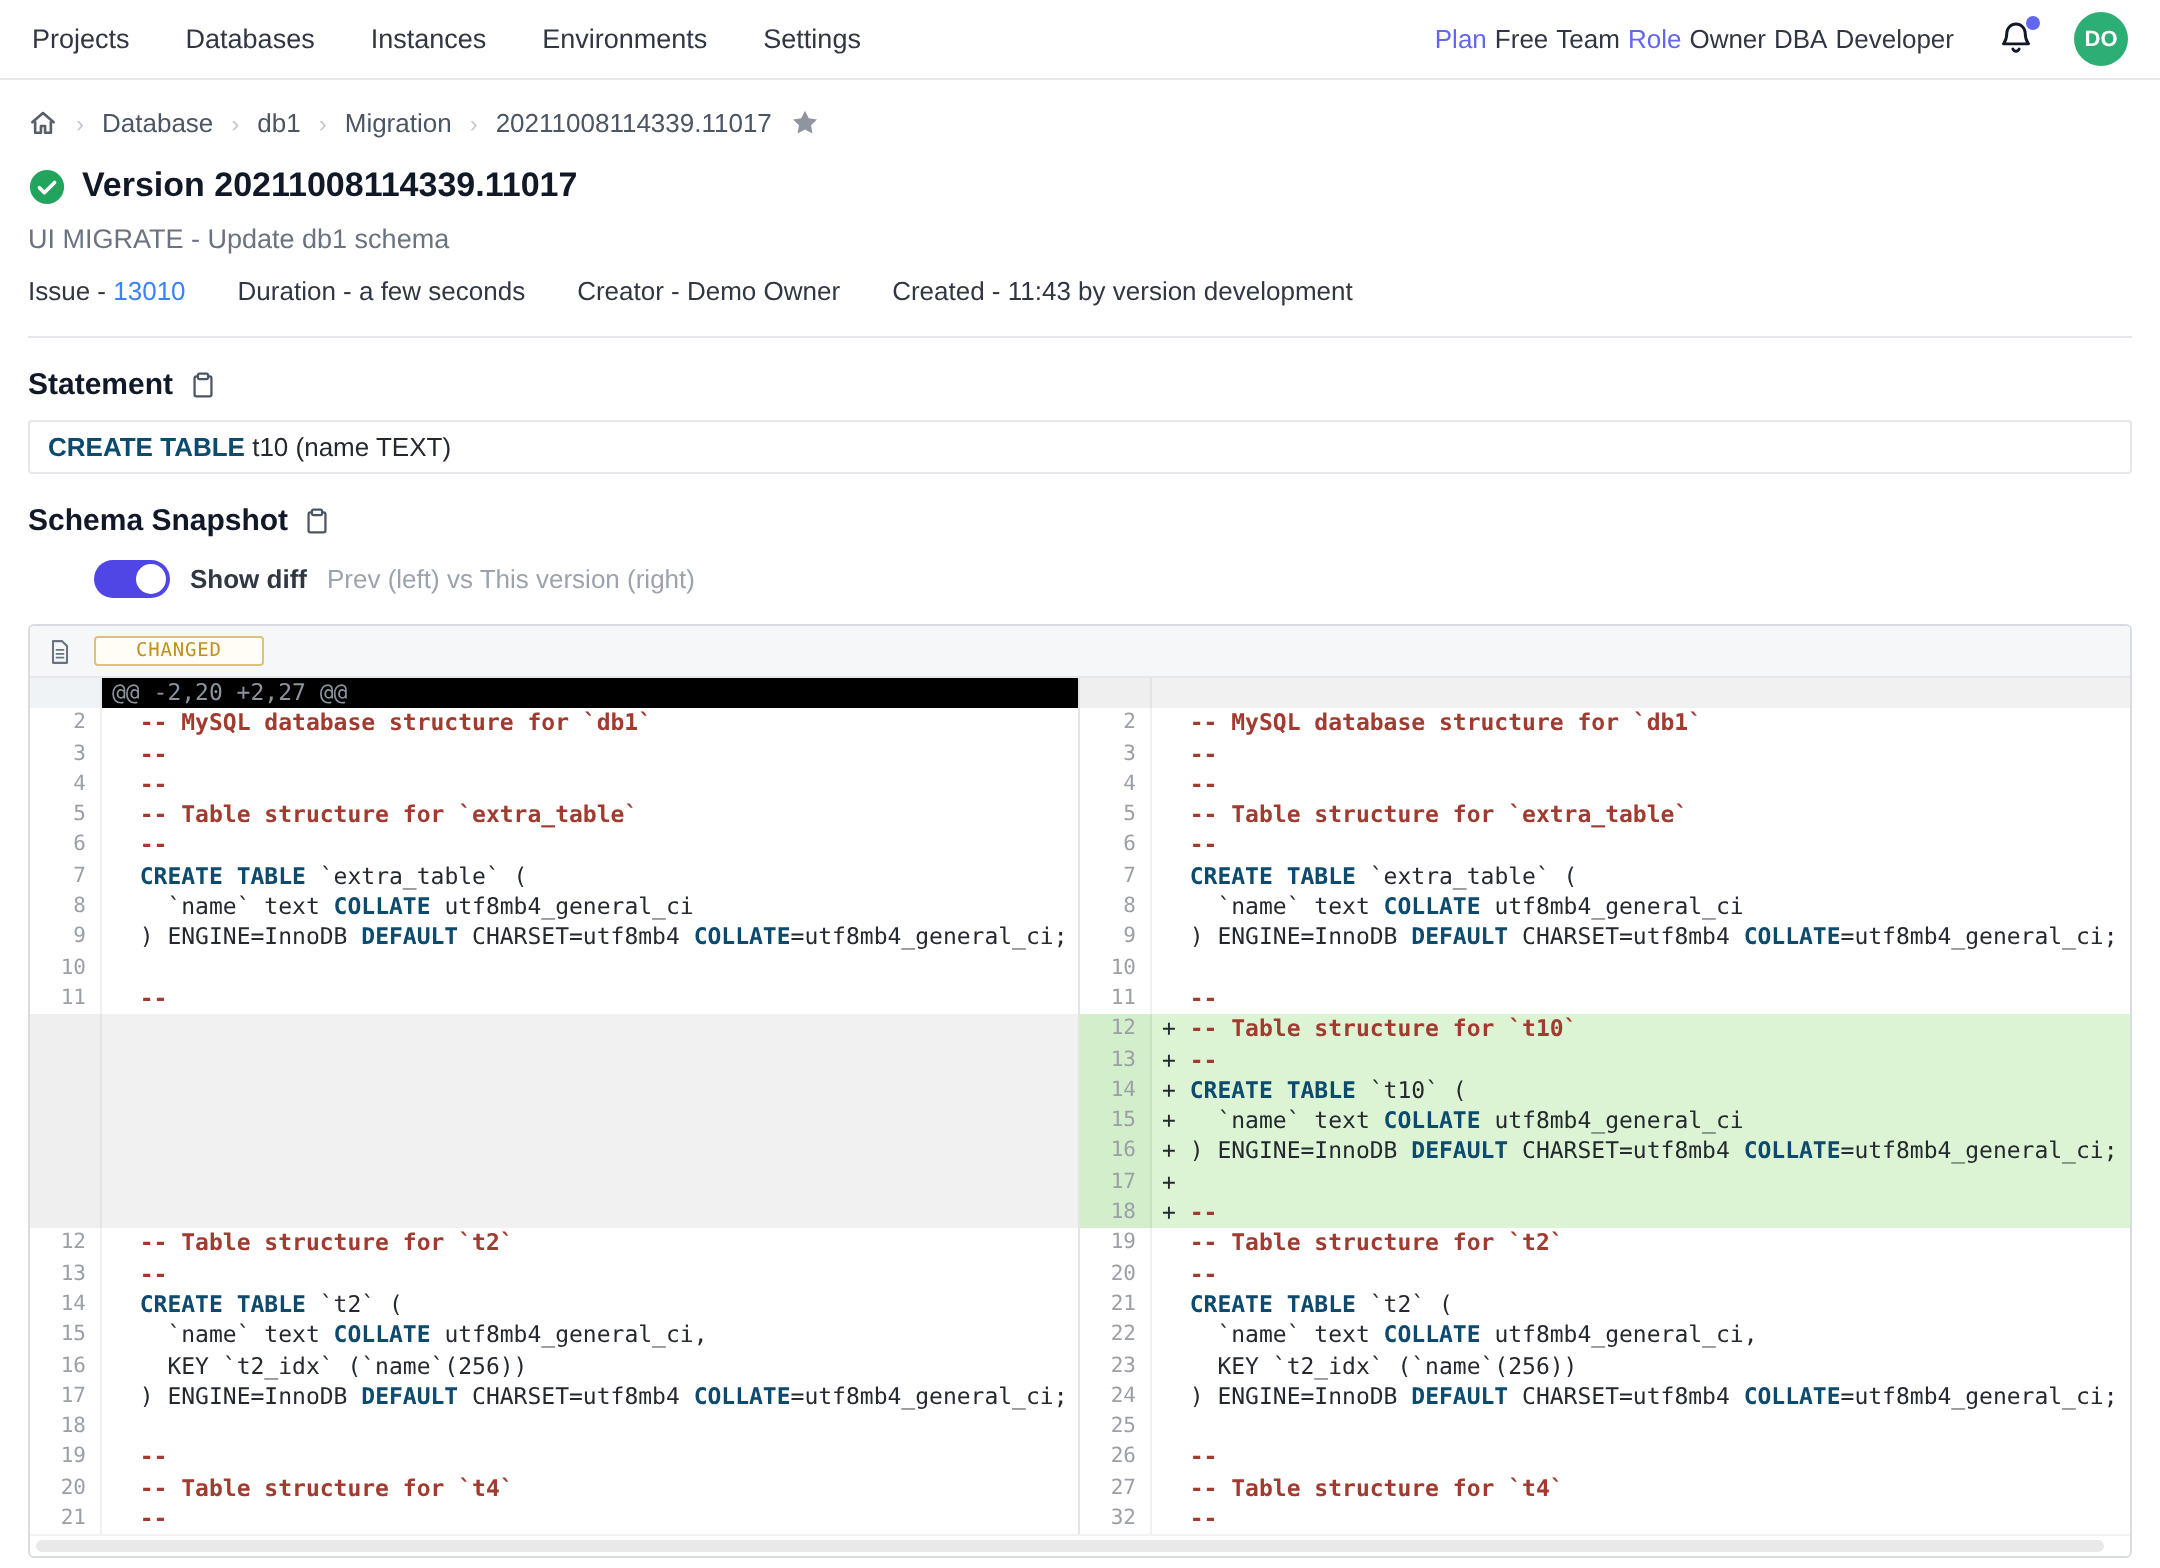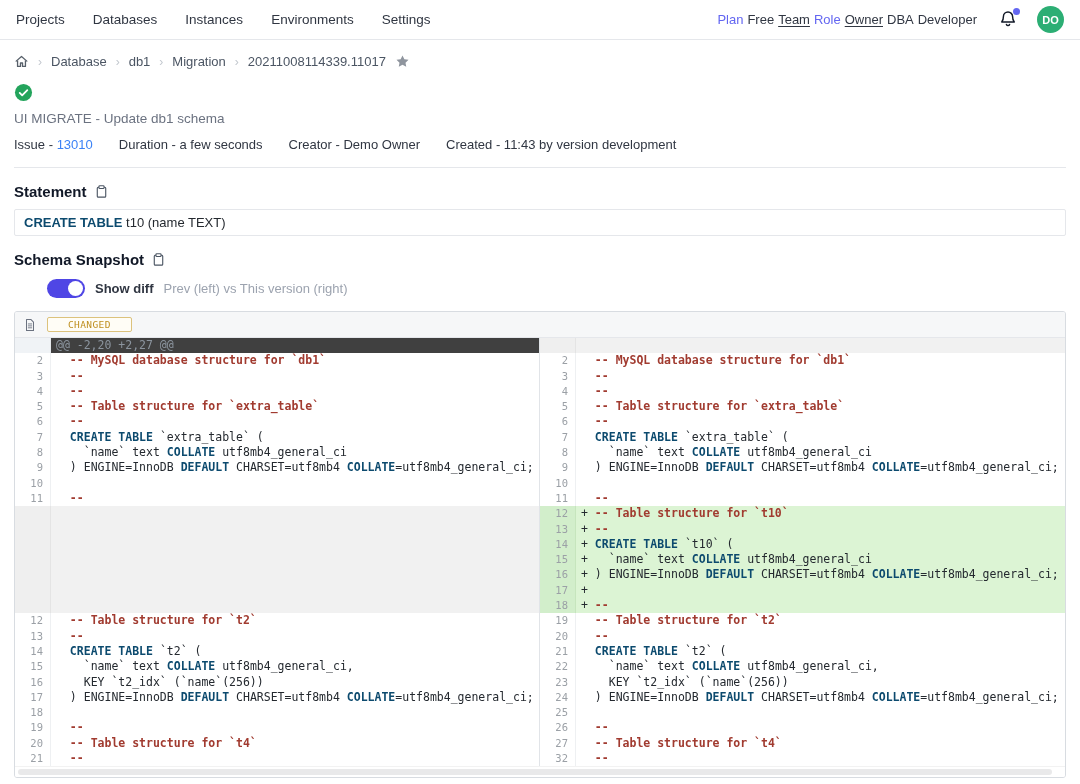--- a/index.html
+++ b/index.html
@@ -6,21 +6,21 @@
   html,body { width:1080px; height:784px; background:#fff; overflow:hidden;
               font-family:"Liberation Sans", sans-serif; color:#1f2937; }
 
   
   .navbar { height:40px; display:flex; align-items:center; justify-content:space-between;
             padding:0 16px; border-bottom:1px solid #e5e7eb; background:#fff; }
   .nav-left { display:flex; gap:28px; }
   .nav-left .nav-item { font-size:13.5px; color:#303642; cursor:pointer; }
   .nav-right { display:flex; align-items:center; gap:10px; font-size:13px; color:#303642; }
   .nav-right .accent { color:#6366f1; }
-  .nav-right .underline { text-decoration:underline; text-underline-offset:2px; }
+  .nav-right .underline { text-underline-offset:2px; }
   .bell-wrap { position:relative; margin-left:12px; width:20px; height:20px; }
   .bell-wrap svg { width:18px; height:18px; color:#111827; }
   .bell-dot { position:absolute; top:-2px; right:-1px; width:7px; height:7px;
               border-radius:50%; background:#6366f1; }
   .avatar { width:27px; height:27px; border-radius:50%; background:#2cae74; color:#fff;
             font-size:11px; font-weight:700; display:flex; align-items:center;
             justify-content:center; margin-left:8px; }
 
   .page { padding:0 14px; }
 
@@ -72,21 +72,21 @@
            border-radius:2px; padding:1px 20px; background:#fffdf6;
            font-family:"DejaVu Sans Mono", monospace; }
   .diff-body { display:flex; }
   .pane { width:50%; overflow:hidden; }
   .pane.left { border-right:1px solid #e1e4e8; }
   .drow { display:flex; height:15.3px; line-height:15.4px;
           font-family:"DejaVu Sans Mono", monospace; font-size:11.5px; }
   .gut { flex:0 0 36px; text-align:right; padding-right:7px; color:#9ba0a6;
          border-right:1px solid #eef0f2; font-size:10.5px; }
   .code { flex:1; white-space:pre; overflow:hidden; padding-left:5px; color:#24292f; }
-  .drow.info { background:#404040; }
+  .drow.info { background:#000000; }
   .drow.info .gut { background:#f0f3f6; border-right-color:#e6eaee; }
   .drow.info .code { color:#8b949e; }
   .drow.ph, .drow.spacer { background:#f1f1f1; }
   .drow.ph .gut, .drow.spacer .gut { background:#efefef; border-right-color:#e4e4e4; }
   .drow.add { background:#dcf4d4; }
   .drow.add .gut { background:#d2eecb; border-right-color:#c6e5bd; }
   .diff-foot { height:11px; background:#fff; display:flex; align-items:center;
                padding:0 3px; border-top:1px solid #f2f2f2; }
   .scroll-thumb { height:6px; width:99%; border-radius:3px; background:#e9e9ea; }
 </style>
@@ -142,20 +142,21 @@
     <svg class="star-i" viewBox="0 0 16 16">
       <path d="M8 1.5l2 4 4.4.6-3.2 3.1.8 4.4L8 11.5l-4 2.1.8-4.4L1.6 6.1 6 5.5z"></path>
     </svg>
   </div>
 
   <div class="ver-row">
     <svg class="check-i" viewBox="0 0 20 20">
       <circle cx="10" cy="10" r="9" fill="#23a45c"></circle>
       <path d="M6 10.4l2.6 2.6 5.4-5.4" fill="none" stroke="#fff" stroke-width="1.9" stroke-linecap="round" stroke-linejoin="round"></path>
     </svg>
+    <span class="ver-title">Version 20211008114339.11017</span>
   </div>
   <div class="ver-sub">UI MIGRATE - Update db1 schema</div>
   <div class="meta-row" id="meta-row">
       <span class="meta-item">Issue - <a class="meta-link">13010</a></span>
       <span class="meta-item">Duration - a few seconds</span>
       <span class="meta-item">Creator - Demo Owner</span>
       <span class="meta-item">Created - 11:43 by version development</span>
     </div>
 
   <div class="hr"></div>

